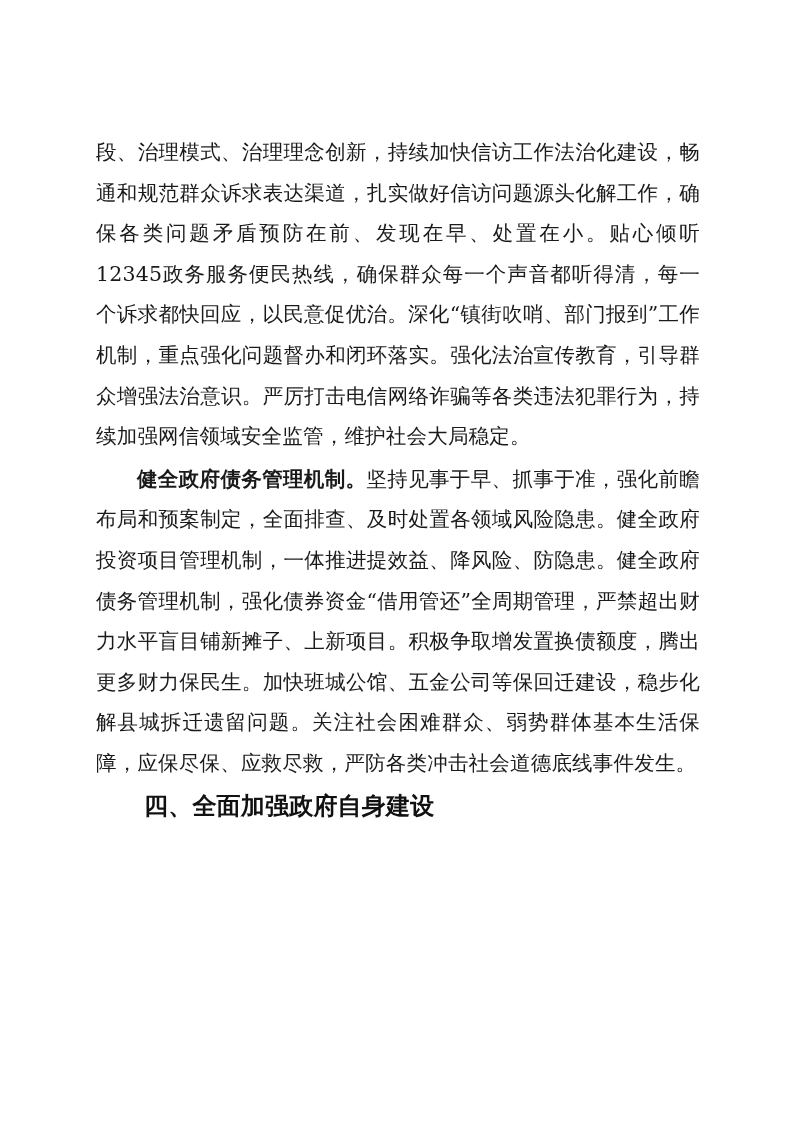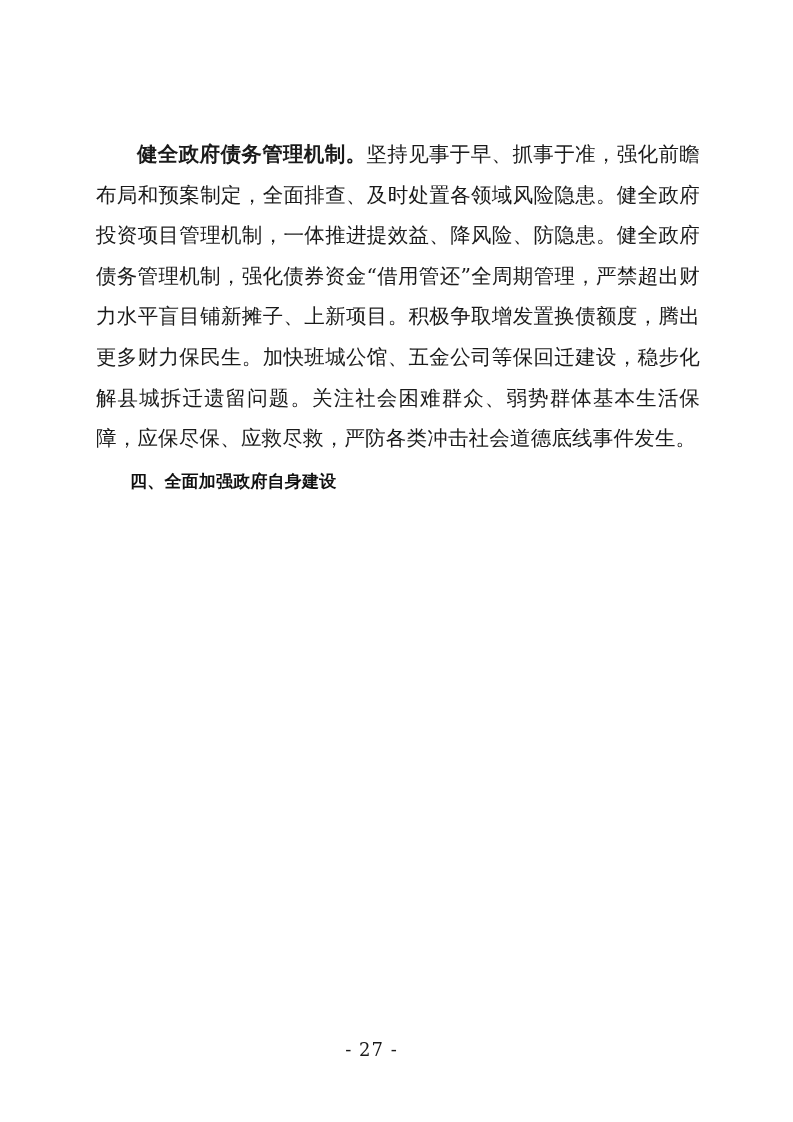--- a/index.html
+++ b/index.html
@@ -34,21 +34,21 @@
   }
   p.indent {
     text-indent: 2em;
   }
   .lead {
     font-weight: bold;
   }
   h2.section {
     margin: 0;
     font-family: "DejaVu Serif", "Liberation Serif", serif;
-    font-size: 17px;
+    font-size: 24px;
     line-height: 40.6px;
     font-weight: bold;
     color: #111111;
     text-indent: 2em;
     letter-spacing: 0.2px;
   }
   .gap {
     height: 2px;
   }
   .page-number {
@@ -64,28 +64,30 @@
     box-sizing: border-box;
     letter-spacing: 1px;
   }
 </style>
 </head>
 <body>
 
 <div class="page">
   <div class="content">
 
+    <p>
+      <span>段、治理模式、治理理念创新，持续加快信访工作法治化建设，畅通和规范群众诉求表达渠道，扎实做好信访问题源头化解工作，确保各类问题矛盾预防在前、发现在早、处置在小。贴心倾听12345政务服务便民热线，确保群众每一个声音都听得清，每一个诉求都快回应，以民意促优治。深化“镇街吹哨、部门报到”工作机制，重点强化问题督办和闭环落实。强化法治宣传教育，引导群众增强法治意识。严厉打击电信网络诈骗等各类违法犯罪行为，持续加强网信领域安全监管，维护社会大局稳定。</span>
+    </p>
 
     <div class="gap"></div>
 
     <p class="indent">
       <span class="lead">健全政府债务管理机制。</span><span>坚持见事于早、抓事于准，强化前瞻布局和预案制定，全面排查、及时处置各领域风险隐患。健全政府投资项目管理机制，一体推进提效益、降风险、防隐患。健全政府债务管理机制，强化债券资金“借用管还”全周期管理，严禁超出财力水平盲目铺新摊子、上新项目。积极争取增发置换债额度，腾出更多财力保民生。加快班城公馆、五金公司等保回迁建设，稳步化解县城拆迁遗留问题。关注社会困难群众、弱势群体基本生活保障，应保尽保、应救尽救，严防各类冲击社会道德底线事件发生。</span>
     </p>
 
     <div class="gap"></div>
 
     <h2 class="section">四、全面加强政府自身建设</h2>
 
 
   </div>
 
-  <div class="page-number">- 27 -</div>
 </div>
 
 </body></html>

